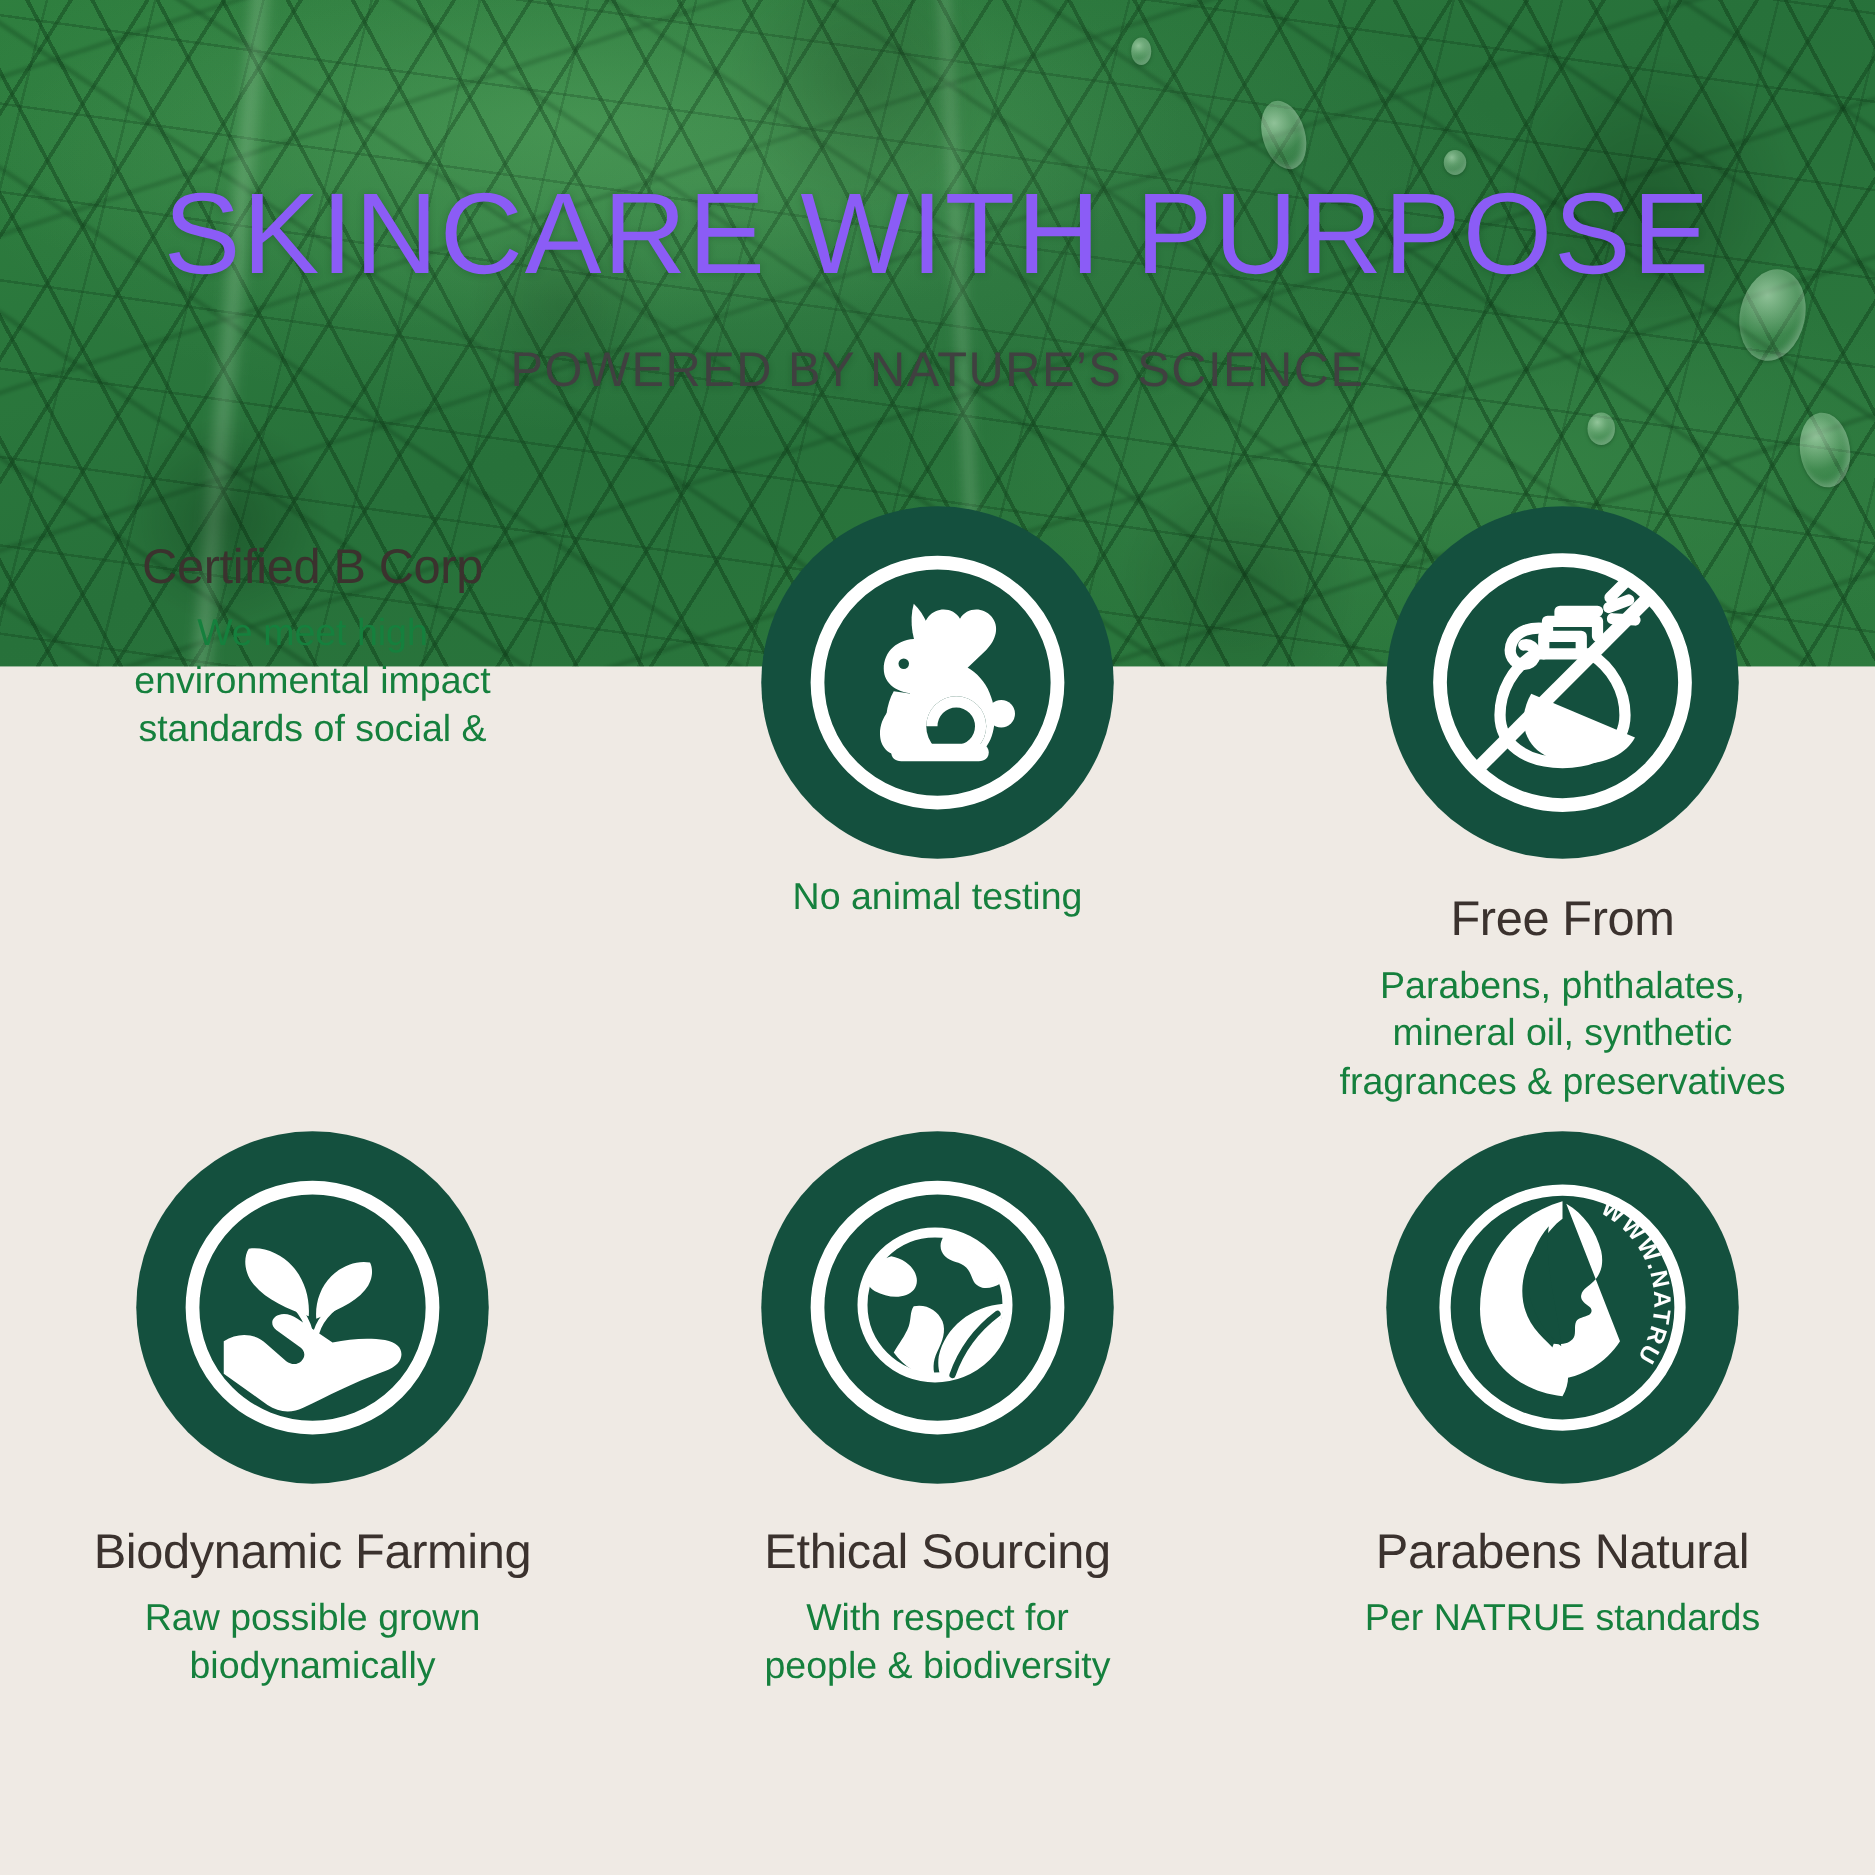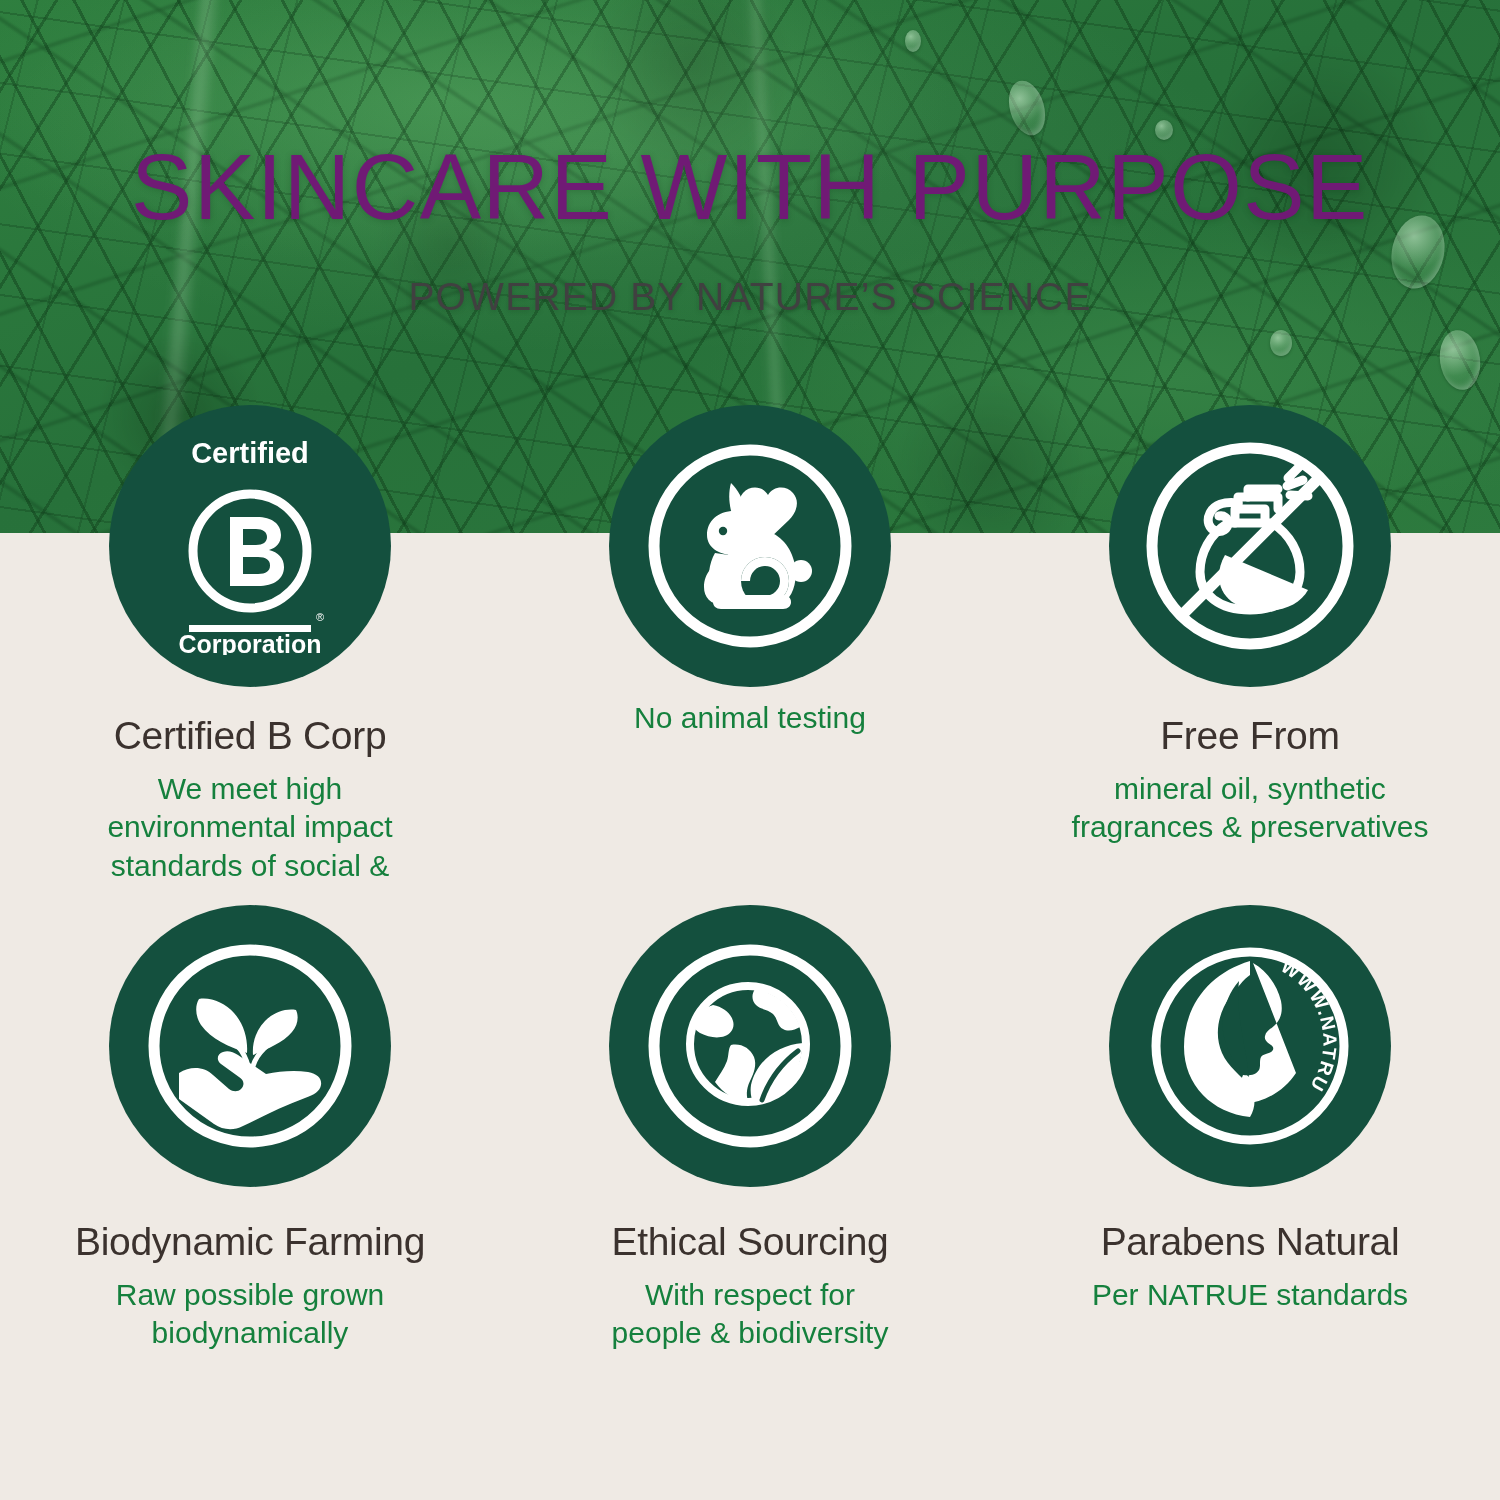--- a/index.html
+++ b/index.html
@@ -71,21 +71,21 @@
   .d1{left:1010px;top:80px;width:34px;height:56px;transform:rotate(-16deg);}
   .d2{left:1155px;top:120px;width:18px;height:20px;}
   .d3{left:1392px;top:215px;width:52px;height:74px;transform:rotate(12deg);}
   .d4{left:1270px;top:330px;width:22px;height:26px;}
   .d5{left:905px;top:30px;width:16px;height:22px;}
   .d6{left:1440px;top:330px;width:40px;height:60px;transform:rotate(-8deg);}
 
   
   .hero-text{position:absolute;left:0;top:0;width:1500px;text-align:center;z-index:5;}
   .h1{
-    color:#701a75;
+    color:#8b5cf6;
     font-family:"Liberation Sans",sans-serif;
     font-weight:300;
     font-size:92px;
     letter-spacing:1.5px;
     line-height:1;
     margin-top:141px;
     text-shadow:0 1px 6px rgba(10,50,20,.25);
   }
   .h2{
     color:#404040;
@@ -157,32 +157,20 @@
   </div>
 
   <div class="hero-text">
     <div class="h1">SKINCARE WITH PURPOSE</div>
     <div class="h2">POWERED BY NATURE’S SCIENCE</div>
   </div>
 
   <div class="grid">
 
     <div class="cell">
-      <div class="badge">
-        <svg width="200" height="218" viewBox="0 0 200 218">
-          <text x="100" y="26" text-anchor="middle" fill="#fff" font-family="Liberation Sans, sans-serif" font-weight="700" font-size="29">Certified</text>
-          <circle cx="100" cy="114" r="57" fill="none" stroke="#fff" stroke-width="9"></circle>
-          <path d="M80 80 h27 c15 0 24 7 24 18 0 8-5 13-12 15 9 2 15 8 15 17 0 12-10 19-26 19 H80 Z
-                   M93 92 v16 h13 c7 0 11-3 11-8 0-5-4-8-11-8 Z
-                   M93 120 v17 h15 c8 0 12-3 12-8.5 0-5.5-4-8.5-12-8.5 Z" fill="#fff"></path>
-          <text x="170" y="184" text-anchor="middle" fill="#fff" font-family="Liberation Sans, sans-serif" font-size="11">®</text>
-          <rect x="39" y="188" width="122" height="7" fill="#fff"></rect>
-          <text x="100" y="216" text-anchor="middle" fill="#fff" font-family="Liberation Sans, sans-serif" font-weight="700" font-size="25">Corporation</text>
-        </svg>
-      </div>
       <div class="cap">Certified B Corp</div>
       <div class="desc">
         <div>We meet high</div>
         <div>environmental impact</div>
         <div>standards of social &amp;</div>
       </div>
     </div>
 
     <div class="cell">
       <div class="badge">
@@ -230,20 +218,21 @@
 
           <path d="M98 130 c-6 8 -8 16 -8 24 c0 17 16 28 40 28 c18 0 32 -7 37 -18 l-69 -34 Z" fill="#fff" opacity=".0"></path>
           <path d="M90 124 c-4 7 -6 14 -6 21 c0 21 18 35 46 35 c20 0 36 -8 43 -21 l-83 -35 Z" fill="#fff"></path>
 
           <circle cx="115" cy="115" r="98" fill="none" stroke="#fff" stroke-width="11"></circle>
           <line x1="47" y1="184" x2="184" y2="47" stroke="#fff" stroke-width="11" stroke-linecap="round"></line>
         </svg>
       </div>
       <div class="cap">Free From</div>
       <div class="desc">
+        <div>Parabens, phthalates,</div>
         <div>mineral oil, synthetic</div>
         <div>fragrances &amp; preservatives</div>
       </div>
     </div>
   </div>
 
   <div class="row2wrap">
 
     <div class="cell">
       <div class="badge">

